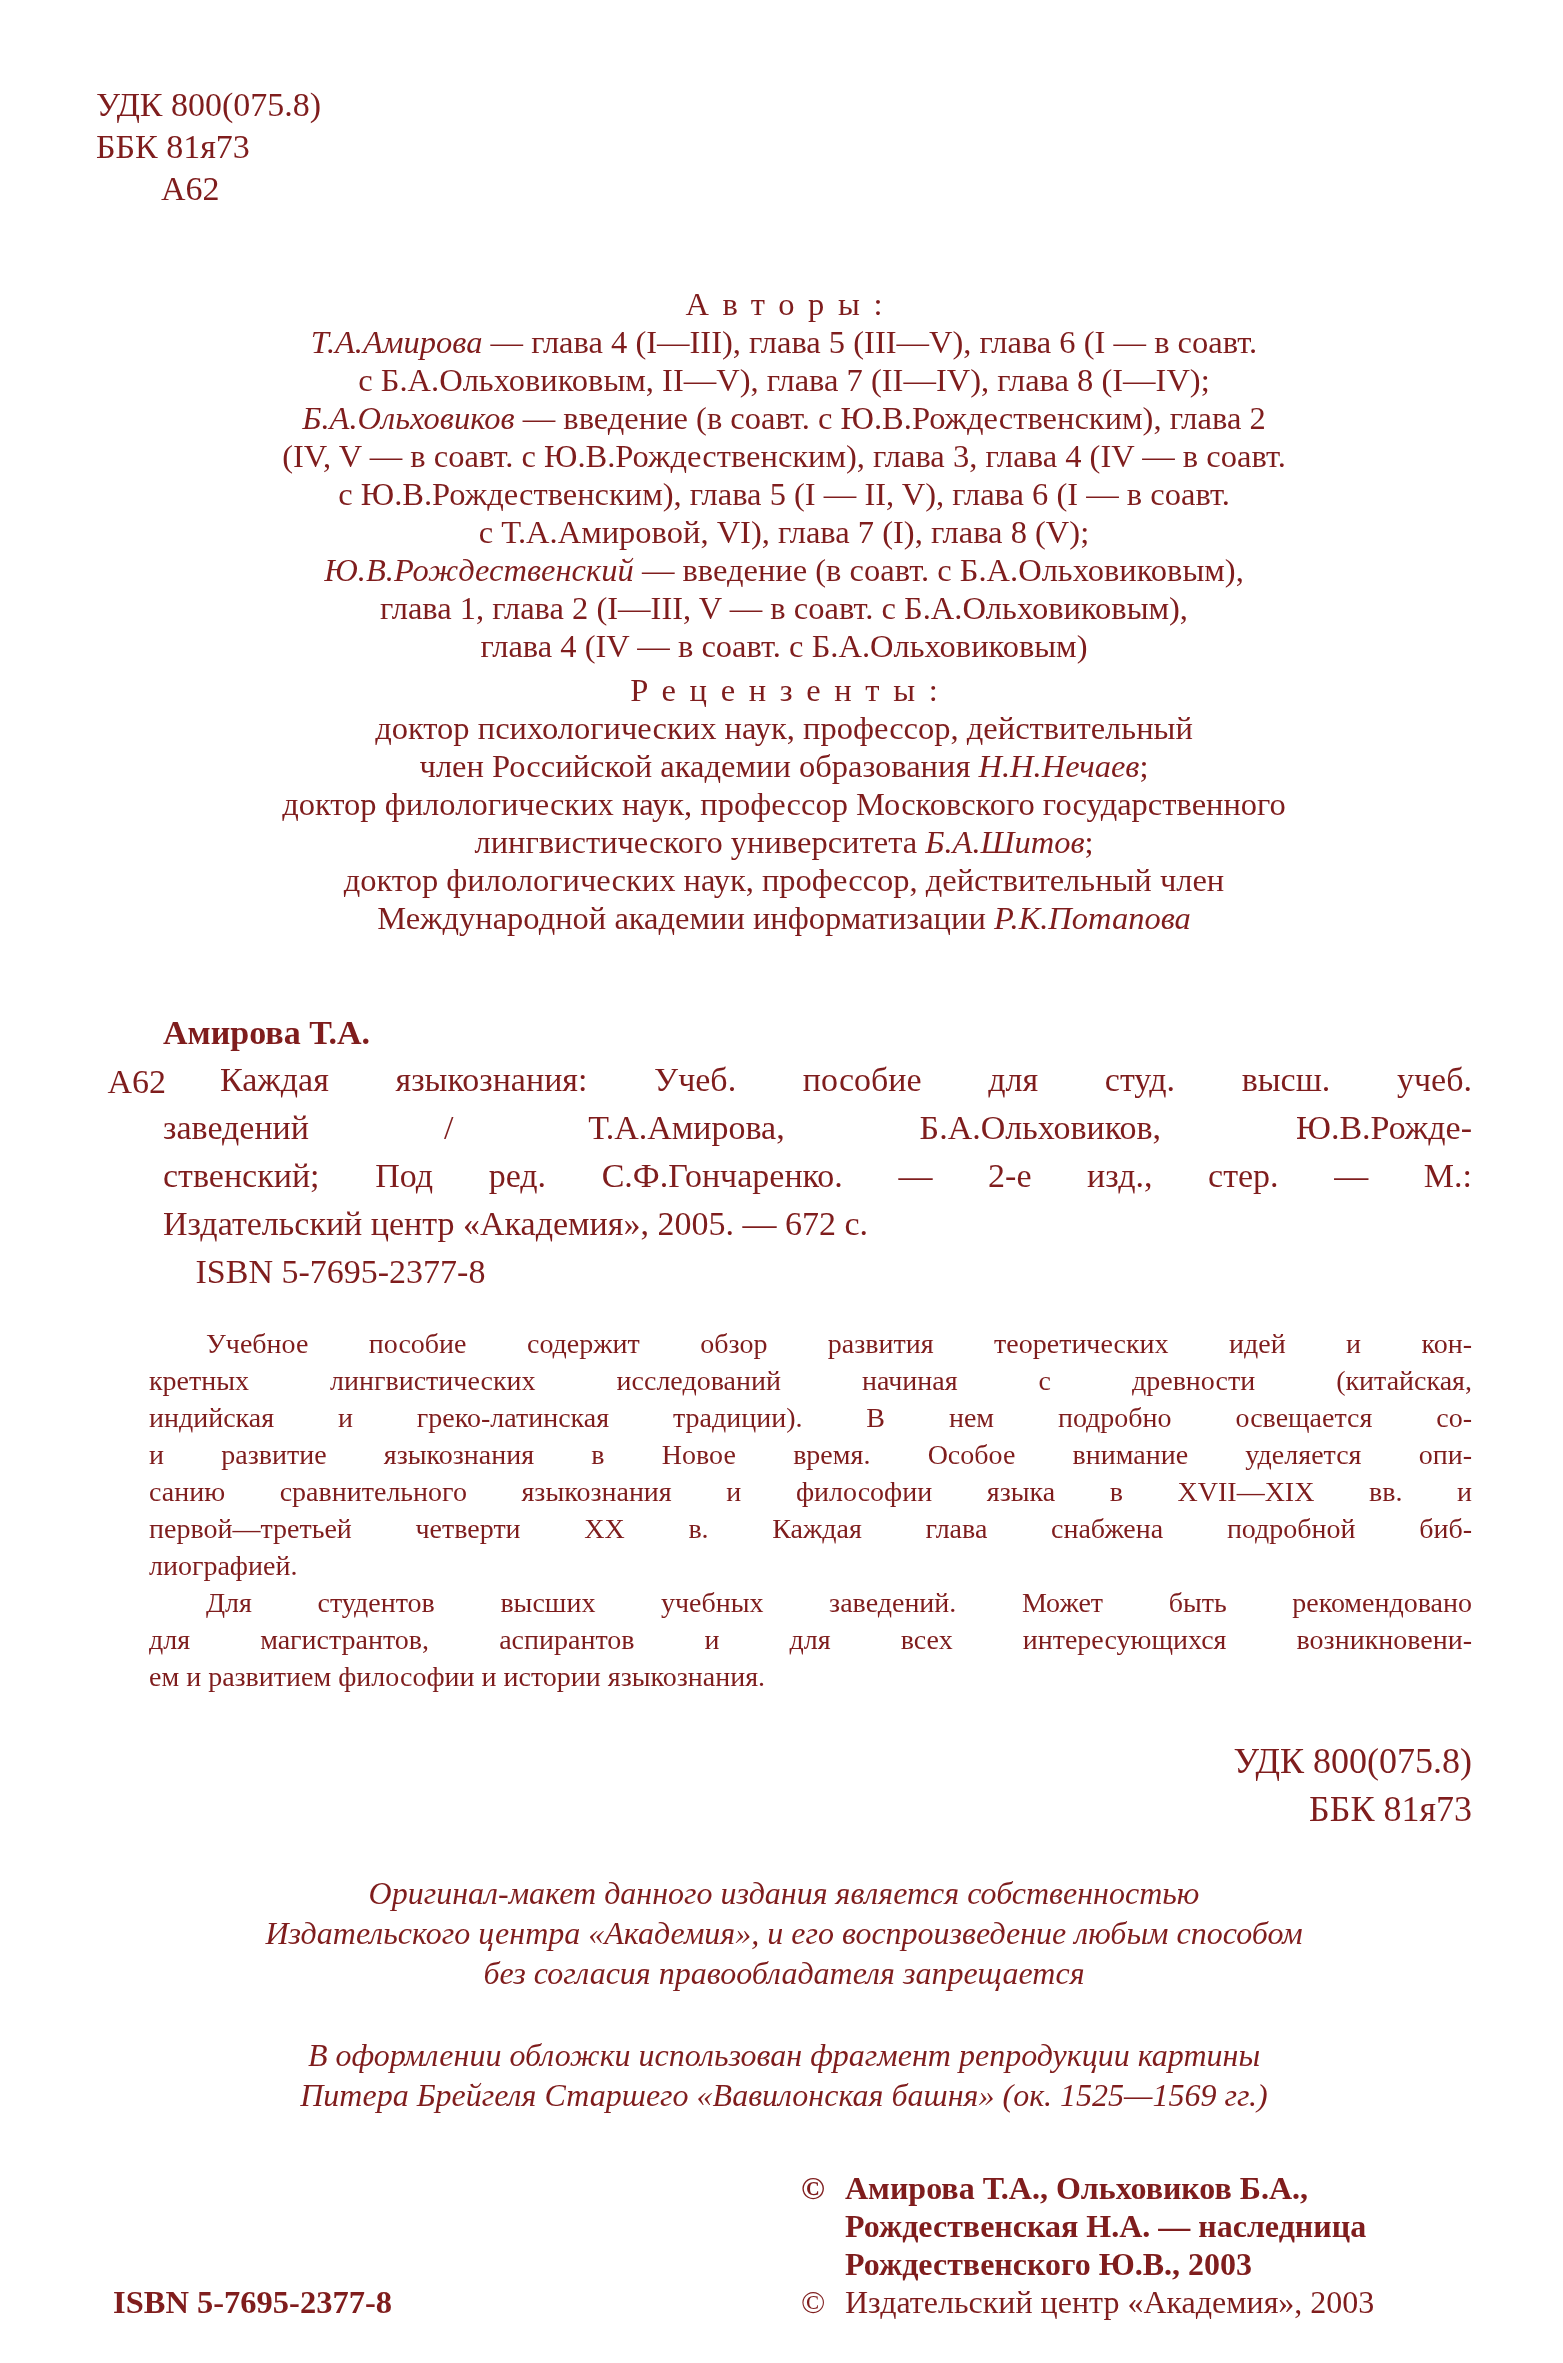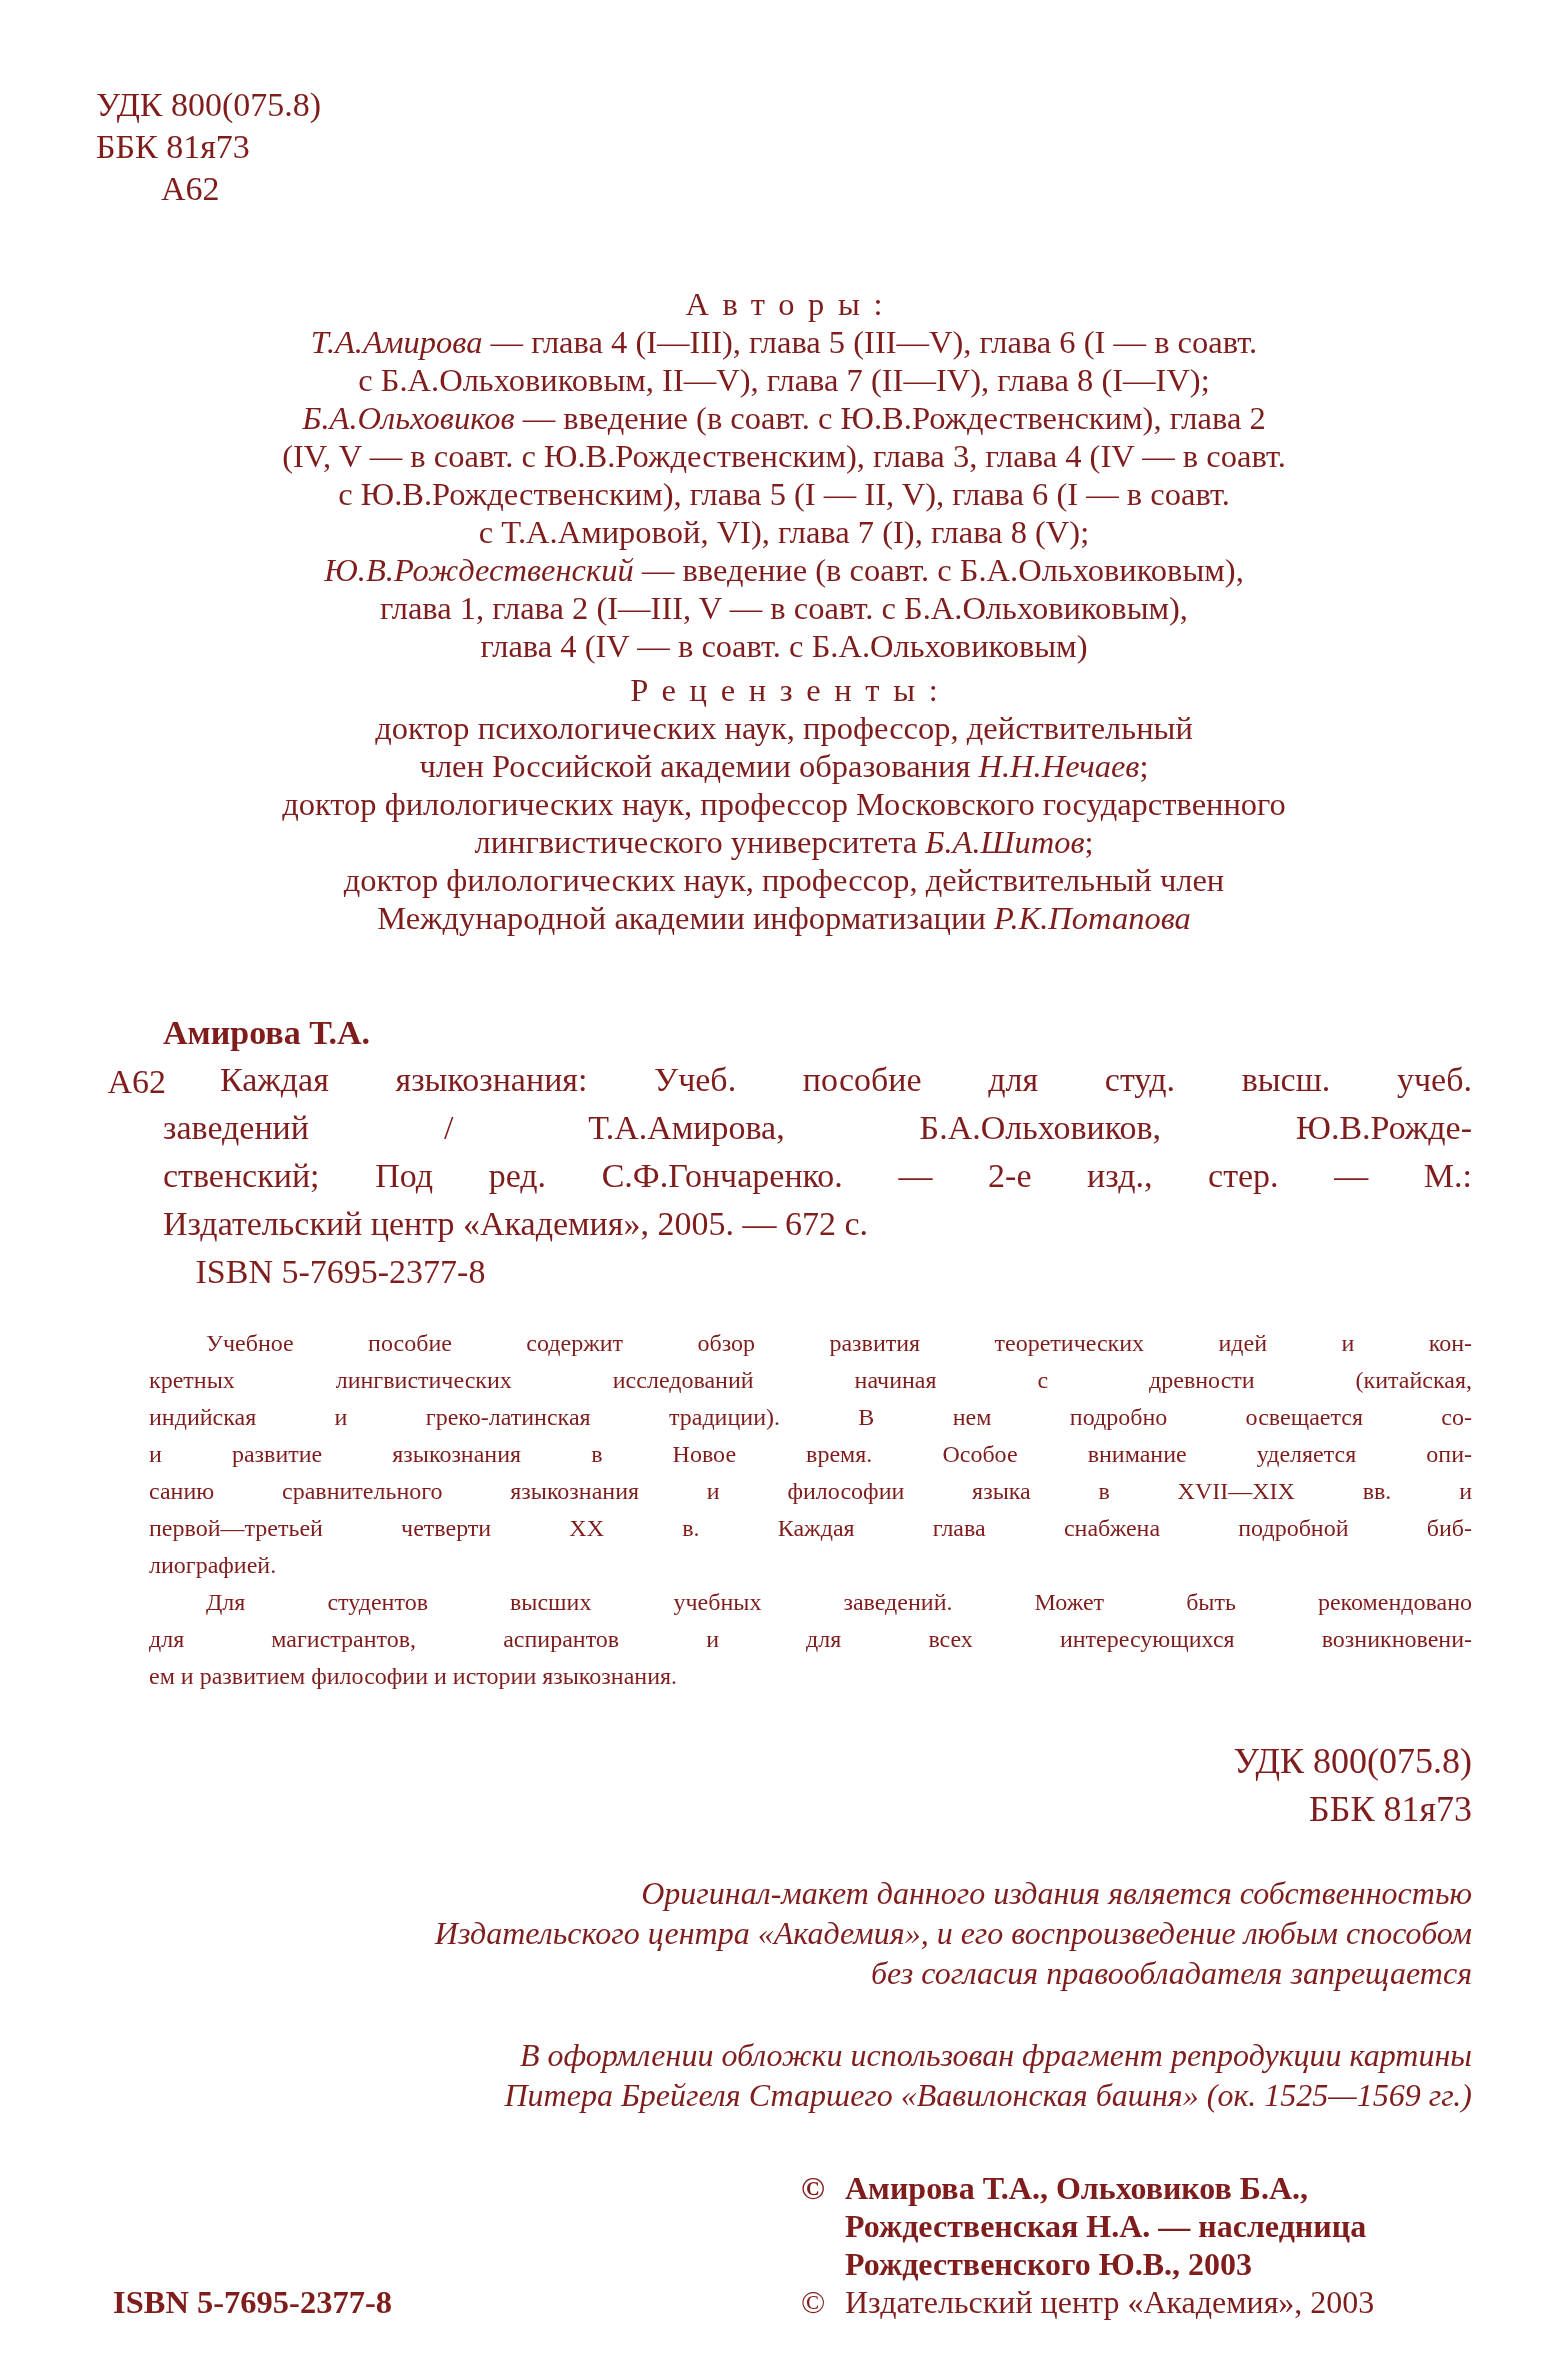--- a/index.html
+++ b/index.html
@@ -29,28 +29,28 @@
   
   .bib { margin-top:73px; font-size:34px; position:relative; padding-left:67px; }
   .bib-author { font-weight:bold; line-height:46px; }
   .bib-code { position:absolute; left:11.5px; top:48px; line-height:48px; }
   .bib-line { line-height:48px; }
   .j { text-align:justify; text-align-last:justify; }
   .ind60 { text-indent:57px; }
   .ind34 { text-indent:32.5px; }
 
   
-  .annotation { margin-top:29px; margin-left:53px; font-size:24px; line-height:37px; }
+  .annotation { margin-top:29px; margin-left:53px; font-size:28px; line-height:37px; }
   .ann-line { line-height:37px; }
 
   
   .bottom-class { margin-top:42px; text-align:right; font-size:36px; line-height:48px; }
 
   
-  .notice { font-style:italic; text-align:right; font-size:32px; line-height:40px; }
+  .notice { font-style:italic; text-align:center; font-size:32px; line-height:40px; }
   .notice1 { margin-top:40px; }
   .notice2 { margin-top:42px;font-style:italic; }
 
   
   .copyright { margin-top:54px; margin-left:705px; font-size:32px; line-height:38px;font-weight:bold; }
   .c-indent { padding-left:44px; }
   .c-sym { display:inline-block; width:44px; }
   .bottom-row { position:relative; margin-top:0; height:38px; font-size:32px; line-height:38px; }
   .isbn-bold { position:absolute; left:17px; top:0; font-weight:bold; font-size:32.5px; }
   .bottom-row .crt { position:absolute; left:705px; top:0; }

